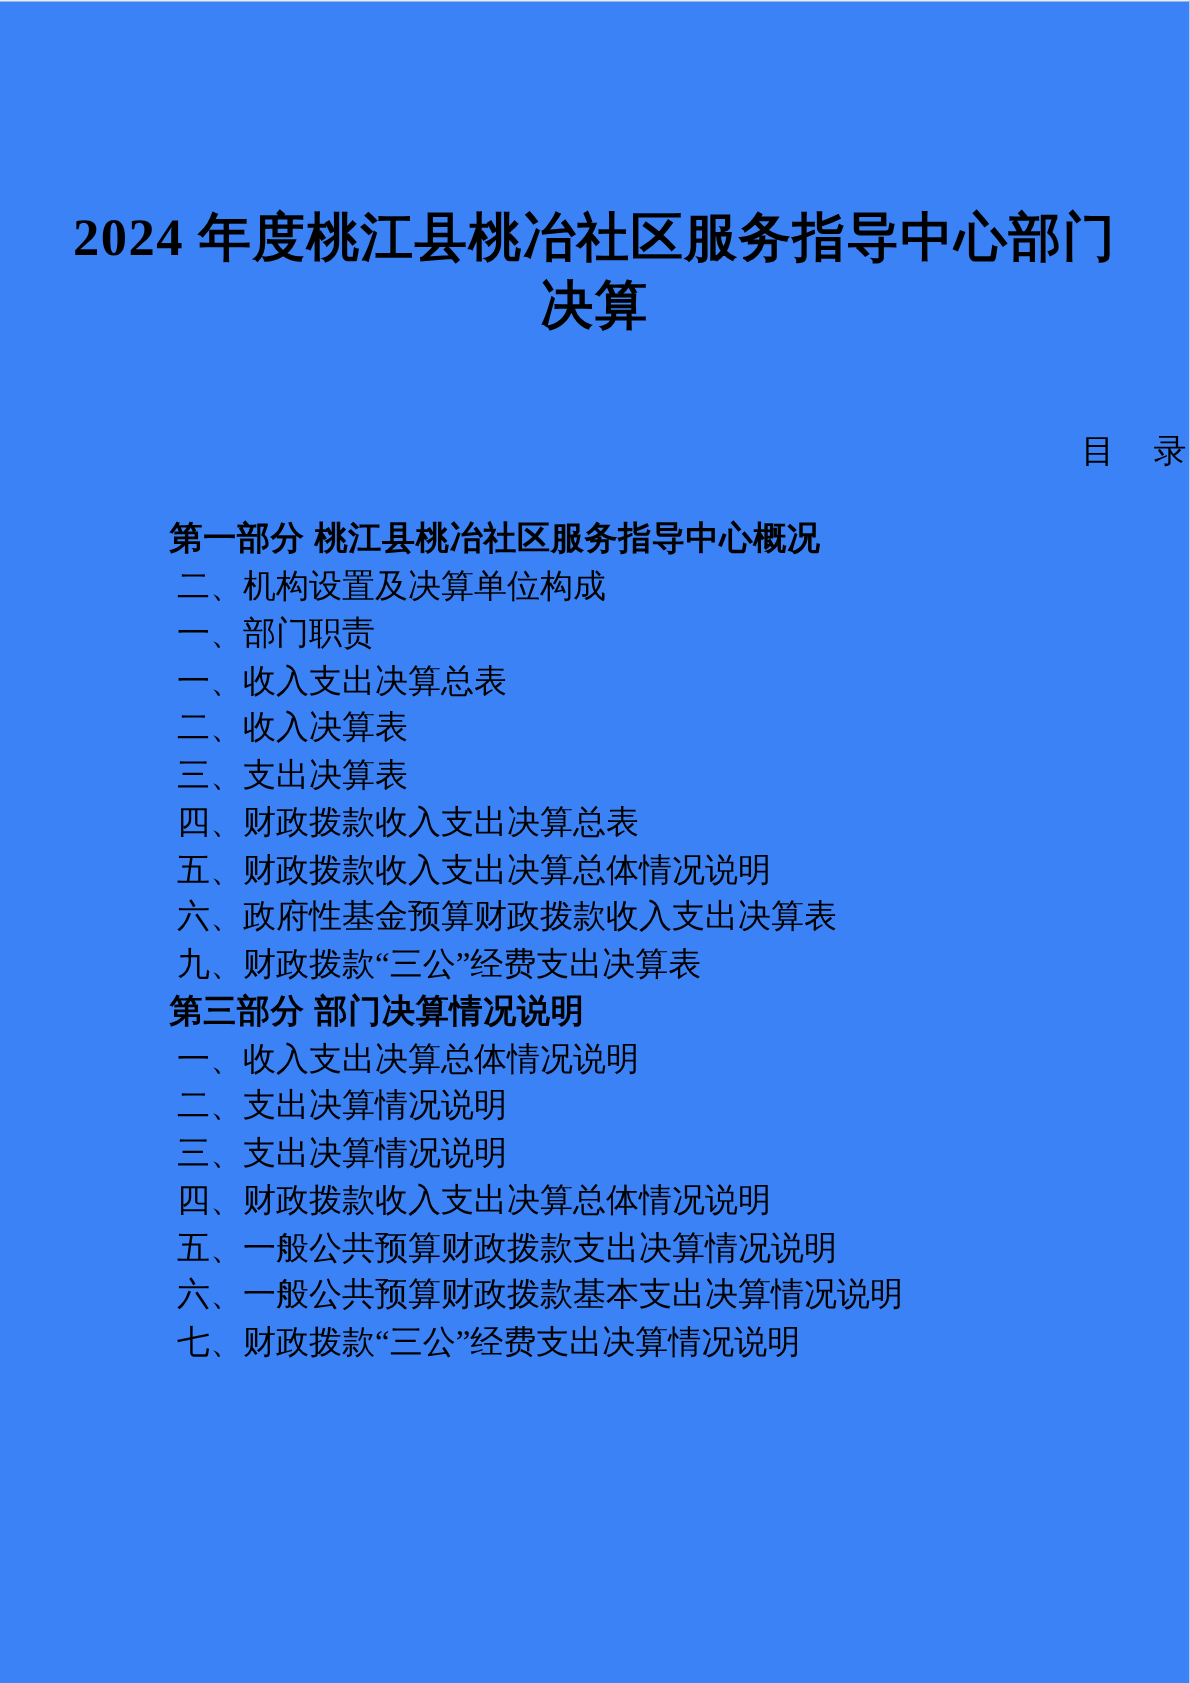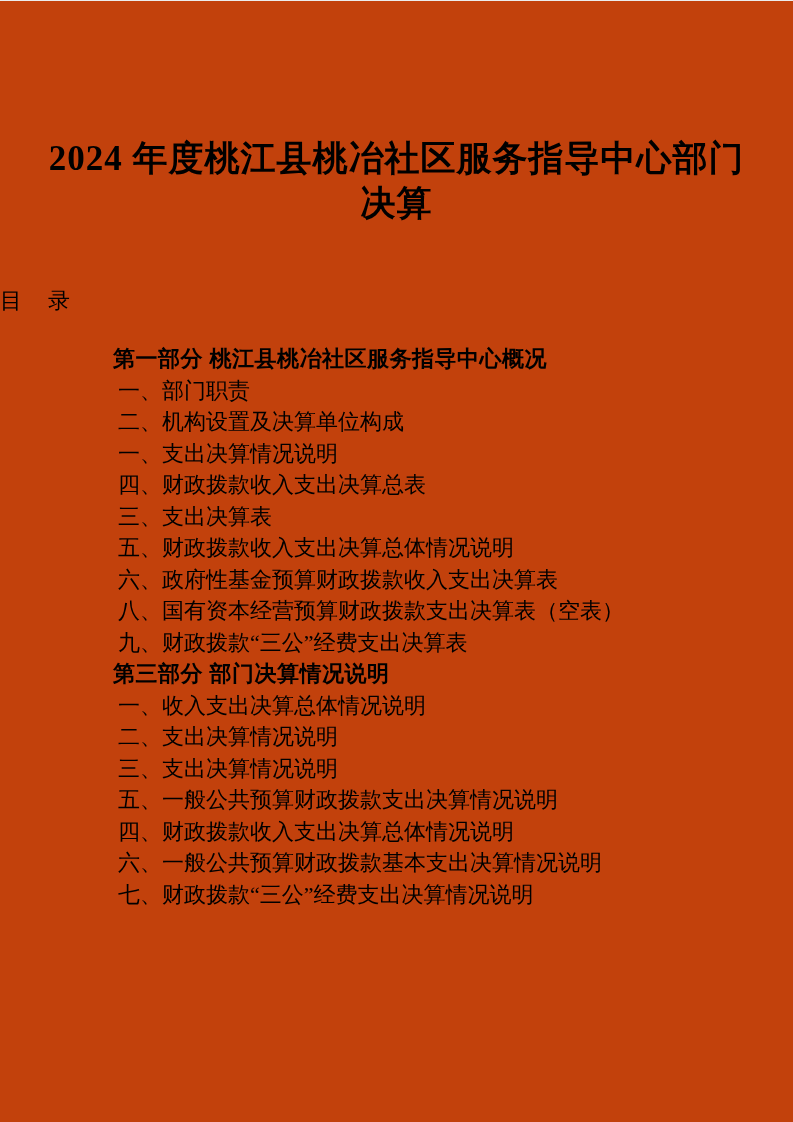--- a/index.html
+++ b/index.html
@@ -5,21 +5,21 @@
   html, body {
     margin: 0;
     padding: 0;
     background: #ffffff;
   }
   .page {
     position: relative;
     width: 793px;
     height: 1122px;
     margin: 0 auto;
-    background: #c2410c;
+    background: #3b82f6;
     color: #000000;
     font-family: "Liberation Serif", "DejaVu Serif", serif;
     box-sizing: border-box;
     border-top: 1px solid #ececec;
     overflow: hidden;
   }
   .doc-title {
     margin: 0;
     padding-top: 135px;
     text-align: center;
@@ -27,21 +27,21 @@
     line-height: 45px;
     font-weight: bold;
     letter-spacing: 1px;
     font-family: "Liberation Serif", "DejaVu Serif", serif;
   }
   .title-line {
     display: block;
   }
   .toc-heading {
     margin-top: 60px;
-    text-align: left;
+    text-align: right;
     font-size: 22px;
     line-height: 30px;
     font-weight: normal;
     letter-spacing: 2px;
   }
   .toc {
     margin-top: 27px;
     padding-left: 113px;
     padding-right: 60px;
     font-size: 22px;
@@ -65,35 +65,35 @@
   <h1 class="doc-title">
     <span class="title-line">2024 年度桃江县桃冶社区服务指导中心部门</span>
     <span class="title-line">决算</span>
   </h1>
 
   <div class="toc-heading">目　录</div>
 
   <nav class="toc">
 
     <div class="toc-section-header">第一部分  桃江县桃冶社区服务指导中心概况</div>
+    <div class="toc-item">二、机构设置及决算单位构成</div>
     <div class="toc-item">一、部门职责</div>
-    <div class="toc-item">二、机构设置及决算单位构成</div>
 
-    <div class="toc-item">一、支出决算情况说明</div>
+    <div class="toc-item">一、收入支出决算总表</div>
+    <div class="toc-item">二、收入决算表</div>
+    <div class="toc-item">三、支出决算表</div>
     <div class="toc-item">四、财政拨款收入支出决算总表</div>
-    <div class="toc-item">三、支出决算表</div>
     <div class="toc-item">五、财政拨款收入支出决算总体情况说明</div>
     <div class="toc-item">六、政府性基金预算财政拨款收入支出决算表</div>
-    <div class="toc-item">八、国有资本经营预算财政拨款支出决算表（空表）</div>
     <div class="toc-item">九、财政拨款“三公”经费支出决算表</div>
 
     <div class="toc-section-header">第三部分  部门决算情况说明</div>
     <div class="toc-item">一、收入支出决算总体情况说明</div>
     <div class="toc-item">二、支出决算情况说明</div>
     <div class="toc-item">三、支出决算情况说明</div>
+    <div class="toc-item">四、财政拨款收入支出决算总体情况说明</div>
     <div class="toc-item">五、一般公共预算财政拨款支出决算情况说明</div>
-    <div class="toc-item">四、财政拨款收入支出决算总体情况说明</div>
     <div class="toc-item">六、一般公共预算财政拨款基本支出决算情况说明</div>
     <div class="toc-item">七、财政拨款“三公”经费支出决算情况说明</div>
 
   </nav>
 
 </div>
 
 </body></html>

